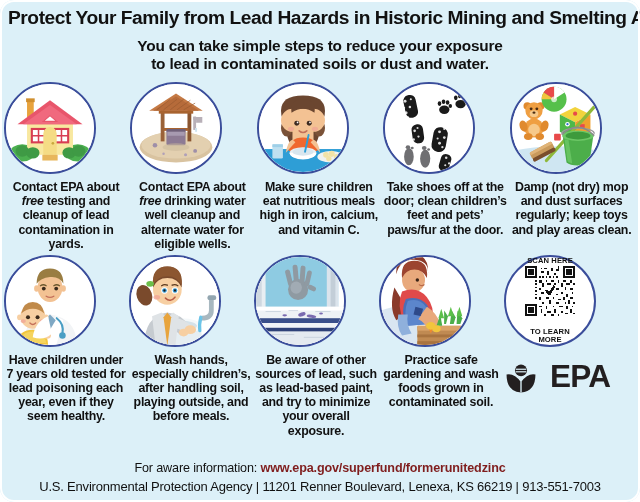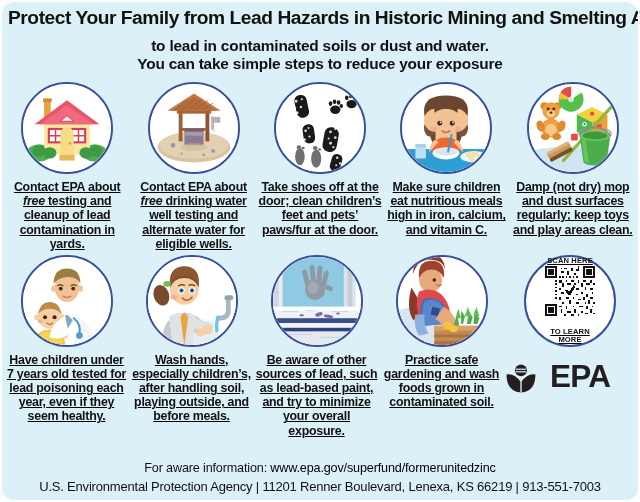--- a/index.html
+++ b/index.html
@@ -20,21 +20,21 @@
     line-height:1.05;white-space:nowrap;
   }
   .subtitle{
     margin-top:9px;font-size:15.4px;font-weight:bold;color:#111111;
     line-height:1.17;letter-spacing:-0.2px;
   }
 
   
   .grid{margin-top:9px;padding:0 4px;}
   .row{display:flex;}
-  .cell{flex:1 1 0;display:flex;flex-direction:column;align-items:center;text-decoration:underline;}
+  .cell{flex:1 1 0;display:flex;flex-direction:column;}
   .row2 .cell{padding-top:4px;}
 
   .circle{
     width:92px;height:92px;border-radius:50%;
     background:#ffffff;border:2px solid #3b4e9b;
     box-sizing:border-box;overflow:hidden;position:relative;
     flex:0 0 auto;
   }
   .circle svg{display:block;width:100%;height:100%;}
 
@@ -64,33 +64,33 @@
     display:flex;align-items:center;justify-content:center;
     margin-top:14px;gap:12px;
   }
   .epa-logo svg{display:block;}
 
   
   .footer{
     position:absolute;left:0;right:0;bottom:8px;text-align:center;
   }
   .footer-line1{font-size:12.6px;color:#111111;letter-spacing:-0.15px;}
-  .footer-link{color:#000000;font-weight:normal;}
+  .footer-link{color:#7f1d1d;font-weight:bold;}
   .footer-line2{font-size:13px;color:#111111;margin-top:4px;letter-spacing:-0.2px;}
 </style>
 </head>
 <body>
 
 <div id="poster">
 
   <div class="header">
     <div class="title">Protect Your Family from Lead Hazards in Historic Mining and Smelting Areas</div>
     <div class="subtitle">
+      <div>You can take simple steps to reduce your exposure</div>
       <div>to lead in contaminated soils or dust and water.</div>
-      <div>You can take simple steps to reduce your exposure</div>
     </div>
   </div>
 
   <div class="grid">
 
     <div class="row row1">
 
       <div class="cell">
         <div class="circle">
           <svg viewBox="0 0 92 92">
@@ -146,96 +146,21 @@
             <rect x="33" y="46" width="26" height="3" fill="#a8632f"></rect>
             <rect x="36" y="48" width="20" height="16" rx="1.5" fill="#8d7b94"></rect>
             <rect x="36" y="47" width="20" height="3" rx="1" fill="#6f6078"></rect>
             <path d="M37 50 h18 v4 h-18 z" fill="#a79ab0"></path>
             <rect x="64" y="34" width="3" height="14" fill="#b8b0b8"></rect>
             <path d="M64 36 h8 v3 h-5" fill="none" stroke="#b8b0b8" stroke-width="3"></path>
             <rect x="66" y="46" width="2" height="4" fill="#cfe4ef"></rect>
             <ellipse cx="46" cy="66" rx="14" ry="4" fill="#cbb99b" opacity=".55"></ellipse>
           </svg>
         </div>
-        <div class="caption"><span>Contact EPA about </span><i>free</i><span> drinking water well testing and alternate water for eligible wells.</span></div>
-      </div>
-
-      <div class="cell">
-        <div class="circle">
-          <svg viewBox="0 0 92 92">
-            <rect width="92" height="92" fill="#ffffff"></rect>
-            <g fill="#1a1a1a">
-
-              <g transform="translate(18,13) rotate(-12)">
-                <rect x="0" y="0" width="13" height="24" rx="6"></rect>
-              </g>
-
-              <g transform="translate(27,43) rotate(-8)">
-                <rect x="0" y="0" width="12" height="20" rx="5.5"></rect>
-              </g>
-
-              <g transform="translate(52,44) rotate(10)">
-                <rect x="0" y="0" width="15" height="26" rx="7"></rect>
-              </g>
-
-              <g transform="translate(60,72) rotate(16)">
-                <rect x="0" y="0" width="11" height="18" rx="5"></rect>
-              </g>
-            </g>
-
-            <g fill="#ffffff" opacity=".85">
-              <circle cx="21" cy="18" r="1.5"></circle>
-                <circle cx="26" cy="24" r="1.3"></circle>
-                <circle cx="22" cy="30" r="1.6"></circle>
-              <circle cx="27" cy="16" r="1.1"></circle>
-                <circle cx="24" cy="35" r="1.2"></circle>
-                <circle cx="20" cy="25" r="1.1"></circle>
-              <circle cx="31" cy="49" r="1.4"></circle>
-                <circle cx="35" cy="55" r="1.2"></circle>
-                <circle cx="30" cy="58" r="1.3"></circle>
-              <circle cx="34" cy="46" r="1.1"></circle>
-              <circle cx="57" cy="50" r="1.5"></circle>
-                <circle cx="62" cy="56" r="1.4"></circle>
-                <circle cx="57" cy="62" r="1.5"></circle>
-              <circle cx="62" cy="47" r="1.2"></circle>
-                <circle cx="60" cy="66" r="1.2"></circle>
-                <circle cx="55" cy="57" r="1.1"></circle>
-              <circle cx="64" cy="77" r="1.3"></circle>
-                <circle cx="67" cy="83" r="1.2"></circle>
-                <circle cx="63" cy="85" r="1.1"></circle>
-            </g>
-
-            <g fill="#6f6f72">
-              <ellipse cx="25" cy="76" rx="5" ry="9"></ellipse>
-              <ellipse cx="24" cy="66" rx="2.4" ry="2"></ellipse>
-              <ellipse cx="28.5" cy="67" rx="1.5" ry="1.3"></ellipse>
-              <ellipse cx="42" cy="78" rx="5.3" ry="9.5"></ellipse>
-              <ellipse cx="41" cy="67" rx="2.5" ry="2.1"></ellipse>
-              <ellipse cx="45.6" cy="68.5" rx="1.5" ry="1.3"></ellipse>
-            </g>
-
-            <g fill="#1a1a1a">
-              <g transform="translate(56,18)">
-                <ellipse cx="6" cy="9" rx="5.4" ry="4.4"></ellipse>
-                <ellipse cx="1" cy="2.5" rx="1.9" ry="2.4"></ellipse>
-                <ellipse cx="5.2" cy="0.6" rx="1.9" ry="2.4"></ellipse>
-                <ellipse cx="9.4" cy="1.4" rx="1.9" ry="2.4"></ellipse>
-                <ellipse cx="12.3" cy="5" rx="1.8" ry="2.2"></ellipse>
-              </g>
-              <g transform="translate(73,12)">
-                <ellipse cx="6" cy="9" rx="5.4" ry="4.4"></ellipse>
-                <ellipse cx="1" cy="2.5" rx="1.9" ry="2.4"></ellipse>
-                <ellipse cx="5.2" cy="0.6" rx="1.9" ry="2.4"></ellipse>
-                <ellipse cx="9.4" cy="1.4" rx="1.9" ry="2.4"></ellipse>
-                <ellipse cx="12.3" cy="5" rx="1.8" ry="2.2"></ellipse>
-              </g>
-            </g>
-          </svg>
-        </div>
-        <div class="caption"><span>Take shoes off at the door; clean children’s feet and pets’ paws/fur at the door.</span><i></i><span></span></div>
+        <div class="caption"><span>Contact EPA about </span><i>free</i><span> drinking water well cleanup and alternate water for eligible wells.</span></div>
       </div>
 
       <div class="cell">
         <div class="circle">
           <svg viewBox="0 0 92 92">
             <rect width="92" height="92" fill="#ffffff"></rect>
             <rect x="0" y="68" width="92" height="24" fill="#2e9ed6"></rect>
             <path d="M28 40 q-5 -3 -5 -12 q0 -16 23 -16 q23 0 23 16 q0 9 -5 12 z" fill="#6b4630"></path>
             <path d="M30 34 q-4 20 4 30 l24 0 q8 -10 4 -30 z" fill="#6b4630"></path>
             <ellipse cx="29" cy="46" rx="6" ry="9" fill="#7a5238"></ellipse>
@@ -261,20 +186,95 @@
             <ellipse cx="75" cy="76" rx="14" ry="6" fill="#f0f2f0"></ellipse>
             <g fill="#f2e2a6">
               <circle cx="70" cy="74" r="3"></circle>
                 <circle cx="76" cy="73" r="3.2"></circle>
               <circle cx="81" cy="76" r="2.8"></circle>
                 <circle cx="73" cy="78" r="2.8"></circle>
             </g>
           </svg>
         </div>
         <div class="caption"><span>Make sure children eat nutritious meals high in iron, calcium, and vitamin C.</span><i></i><span></span></div>
+      </div>
+
+      <div class="cell">
+        <div class="circle">
+          <svg viewBox="0 0 92 92">
+            <rect width="92" height="92" fill="#ffffff"></rect>
+            <g fill="#1a1a1a">
+
+              <g transform="translate(18,13) rotate(-12)">
+                <rect x="0" y="0" width="13" height="24" rx="6"></rect>
+              </g>
+
+              <g transform="translate(27,43) rotate(-8)">
+                <rect x="0" y="0" width="12" height="20" rx="5.5"></rect>
+              </g>
+
+              <g transform="translate(52,44) rotate(10)">
+                <rect x="0" y="0" width="15" height="26" rx="7"></rect>
+              </g>
+
+              <g transform="translate(60,72) rotate(16)">
+                <rect x="0" y="0" width="11" height="18" rx="5"></rect>
+              </g>
+            </g>
+
+            <g fill="#ffffff" opacity=".85">
+              <circle cx="21" cy="18" r="1.5"></circle>
+                <circle cx="26" cy="24" r="1.3"></circle>
+                <circle cx="22" cy="30" r="1.6"></circle>
+              <circle cx="27" cy="16" r="1.1"></circle>
+                <circle cx="24" cy="35" r="1.2"></circle>
+                <circle cx="20" cy="25" r="1.1"></circle>
+              <circle cx="31" cy="49" r="1.4"></circle>
+                <circle cx="35" cy="55" r="1.2"></circle>
+                <circle cx="30" cy="58" r="1.3"></circle>
+              <circle cx="34" cy="46" r="1.1"></circle>
+              <circle cx="57" cy="50" r="1.5"></circle>
+                <circle cx="62" cy="56" r="1.4"></circle>
+                <circle cx="57" cy="62" r="1.5"></circle>
+              <circle cx="62" cy="47" r="1.2"></circle>
+                <circle cx="60" cy="66" r="1.2"></circle>
+                <circle cx="55" cy="57" r="1.1"></circle>
+              <circle cx="64" cy="77" r="1.3"></circle>
+                <circle cx="67" cy="83" r="1.2"></circle>
+                <circle cx="63" cy="85" r="1.1"></circle>
+            </g>
+
+            <g fill="#6f6f72">
+              <ellipse cx="25" cy="76" rx="5" ry="9"></ellipse>
+              <ellipse cx="24" cy="66" rx="2.4" ry="2"></ellipse>
+              <ellipse cx="28.5" cy="67" rx="1.5" ry="1.3"></ellipse>
+              <ellipse cx="42" cy="78" rx="5.3" ry="9.5"></ellipse>
+              <ellipse cx="41" cy="67" rx="2.5" ry="2.1"></ellipse>
+              <ellipse cx="45.6" cy="68.5" rx="1.5" ry="1.3"></ellipse>
+            </g>
+
+            <g fill="#1a1a1a">
+              <g transform="translate(56,18)">
+                <ellipse cx="6" cy="9" rx="5.4" ry="4.4"></ellipse>
+                <ellipse cx="1" cy="2.5" rx="1.9" ry="2.4"></ellipse>
+                <ellipse cx="5.2" cy="0.6" rx="1.9" ry="2.4"></ellipse>
+                <ellipse cx="9.4" cy="1.4" rx="1.9" ry="2.4"></ellipse>
+                <ellipse cx="12.3" cy="5" rx="1.8" ry="2.2"></ellipse>
+              </g>
+              <g transform="translate(73,12)">
+                <ellipse cx="6" cy="9" rx="5.4" ry="4.4"></ellipse>
+                <ellipse cx="1" cy="2.5" rx="1.9" ry="2.4"></ellipse>
+                <ellipse cx="5.2" cy="0.6" rx="1.9" ry="2.4"></ellipse>
+                <ellipse cx="9.4" cy="1.4" rx="1.9" ry="2.4"></ellipse>
+                <ellipse cx="12.3" cy="5" rx="1.8" ry="2.2"></ellipse>
+              </g>
+            </g>
+          </svg>
+        </div>
+        <div class="caption"><span>Take shoes off at the door; clean children’s feet and pets’ paws/fur at the door.</span><i></i><span></span></div>
       </div>
 
       <div class="cell">
         <div class="circle">
           <svg viewBox="0 0 92 92">
             <rect width="92" height="92" fill="#ffffff"></rect>
             <path d="M0 70 q46 -10 92 0 v22 h-92 z" fill="#cfe6f2"></path>
 
             <g>
               <circle cx="16" cy="23" r="4" fill="#e08a2e"></circle>

